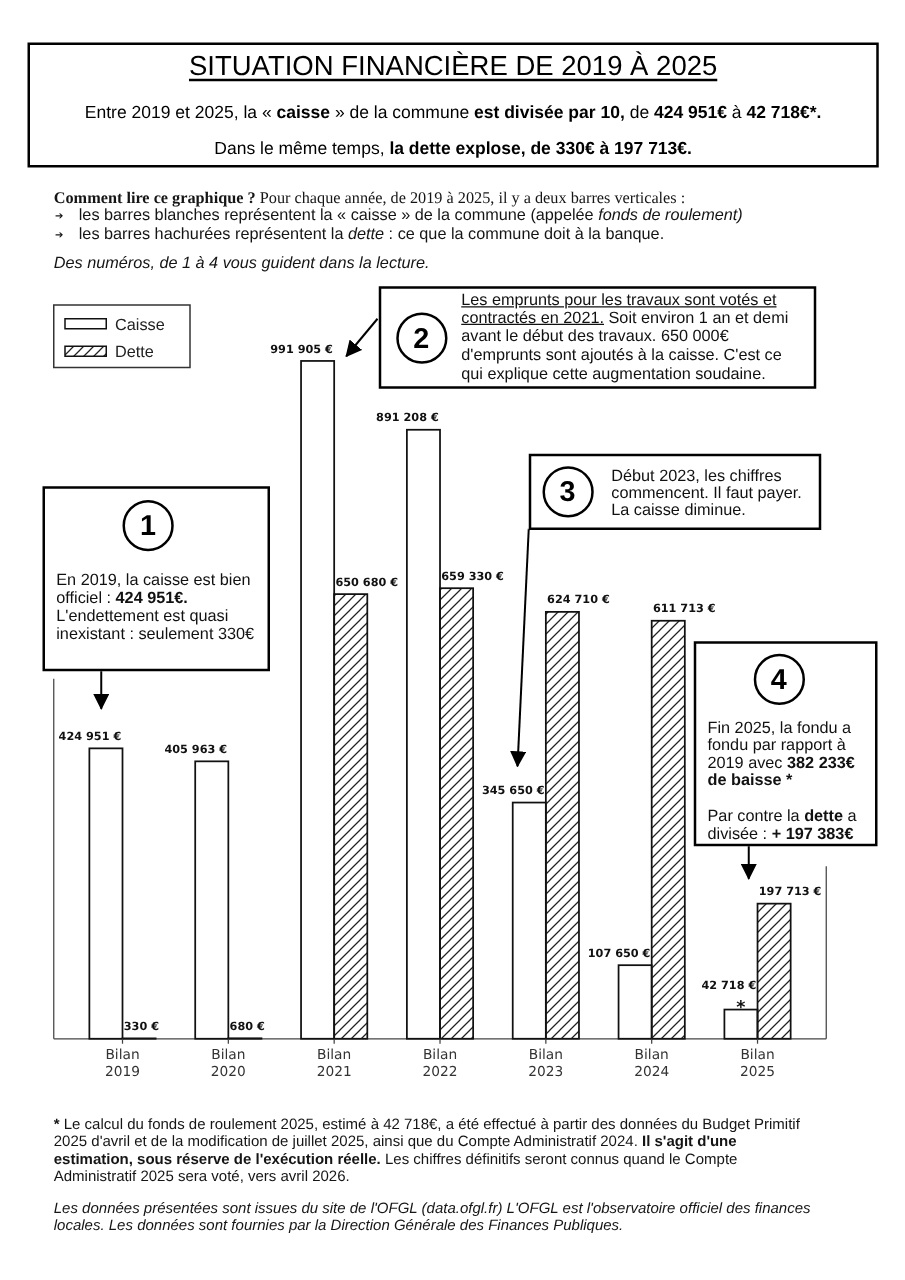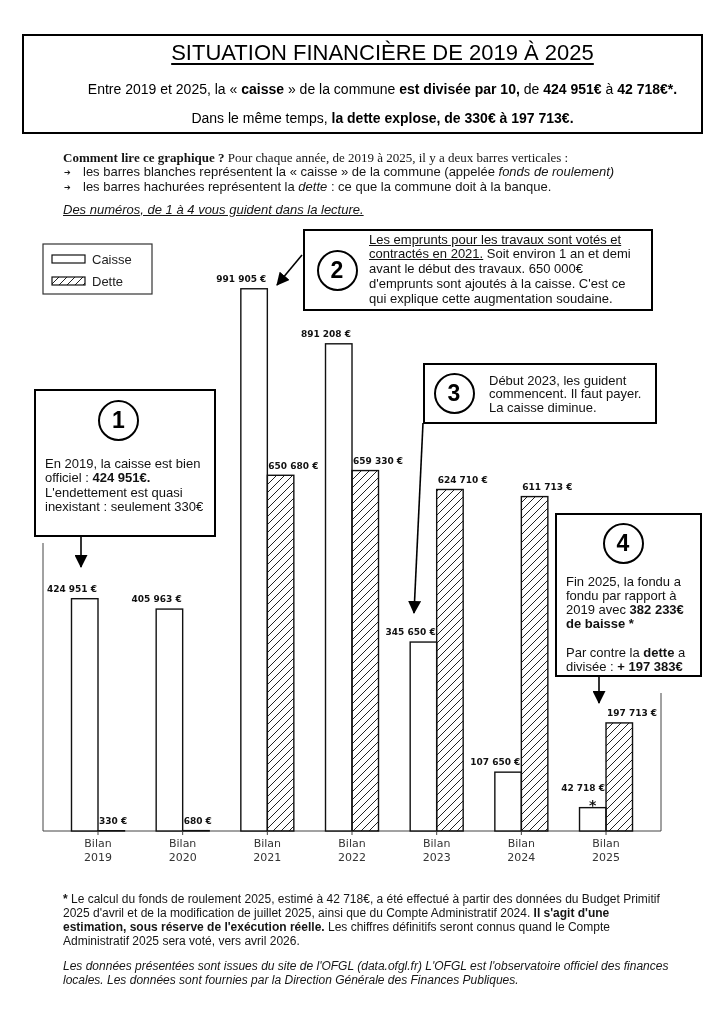--- a/index.html
+++ b/index.html
@@ -1,19 +1,19 @@
 <!DOCTYPE html>
 <html><head>
 <meta charset="utf-8">
 <style>
   html,body{margin:0;padding:0;}
   body{width:724px;height:1024px;position:relative;background:#ffffff;overflow:hidden;
        font-family:"Liberation Sans",sans-serif;color:#151515;}
   .abs{position:absolute;}
-  .nowrap{white-space:nowrap;margin-left:20px;}
+  .nowrap{white-space:nowrap;}
   .box{position:absolute;box-sizing:border-box;border:2.5px solid #000;background:#fff;}
   .circle{position:absolute;box-sizing:border-box;width:41px;height:41px;border:2.5px solid #000;border-radius:50%;
           background:#fff;display:flex;align-items:center;justify-content:center;
           font-family:"Liberation Sans",sans-serif;font-weight:bold;font-size:23px;color:#000;}
   .b{font-weight:bold;}
   .i{font-style:italic;}
   .u{text-decoration:underline;}
   .hdr-title{left:22px;width:681px;top:40px;height:26px;line-height:26px;text-align:center;font-size:22px;
              text-decoration:underline;text-underline-offset:3px;color:#000;}
   .hdr-line{left:22px;width:681px;height:18px;line-height:18px;text-align:center;font-size:14px;color:#000;}
@@ -128,21 +128,21 @@
   <span class="b">Comment lire ce graphique ?</span><span> Pour chaque année, de 2019 à 2025, il y a deux barres verticales :</span>
 </div>
 <div class="abs intro nowrap" style="top:164px;left:43px;padding-left:20px;">
   <span class="bullet-glyph" style="top:1px;">➔</span>
   <span>les barres blanches représentent la « caisse » de la commune (appelée </span><span class="i">fonds de roulement)</span>
 </div>
 <div class="abs intro nowrap" style="top:179px;left:43px;padding-left:20px;">
   <span class="bullet-glyph" style="top:1px;">➔</span>
   <span>les barres hachurées représentent la </span><span class="i">dette</span><span> : ce que la commune doit à la banque.</span>
 </div>
-<div class="abs intro nowrap i" style="top:201.5px;text-decoration:underline;">Des numéros, de 1 à 4 vous guident dans la lecture.</div>
+<div class="abs intro nowrap i" style="top:201.5px;">Des numéros, de 1 à 4 vous guident dans la lecture.</div>
 
 <div class="box" style="left:34px;top:389px;width:182px;height:148px;"></div>
 <div class="circle" style="left:98px;top:400px;">1</div>
 <div class="abs callout-text" style="left:45px;top:456.75px;line-height:14.5px;">
   <div class="ln">En 2019, la caisse est bien</div>
   <div class="ln"><span>officiel : </span><span class="b">424 951€.</span></div>
   <div class="ln">L'endettement est quasi</div>
   <div class="ln">inexistant : seulement 330€</div>
 </div>
 
@@ -152,21 +152,21 @@
   <div class="ln u">Les emprunts pour les travaux sont votés et</div>
   <div class="ln"><span class="u">contractés en 2021.</span><span> Soit environ 1 an et demi</span></div>
   <div class="ln">avant le début des travaux. 650 000€</div>
   <div class="ln">d'emprunts sont ajoutés à la caisse. C'est ce</div>
   <div class="ln">qui explique cette augmentation soudaine.</div>
 </div>
 
 <div class="box" style="left:423px;top:363px;width:234px;height:61px;"></div>
 <div class="circle" style="left:433.5px;top:372.5px;">3</div>
 <div class="abs callout-text" style="left:489px;top:374px;line-height:13.3px;">
-  <div class="ln">Début 2023, les guident</div>
+  <div class="ln">Début 2023, les chiffres</div>
   <div class="ln">commencent. Il faut payer.</div>
   <div class="ln">La caisse diminue.</div>
 </div>
 
 <div class="box" style="left:555px;top:513px;width:147px;height:164px;"></div>
 <div class="circle" style="left:602.5px;top:522.5px;">4</div>
 <div class="abs callout-text" style="left:566px;top:574.5px;line-height:14.3px;">
   <div class="ln">Fin 2025, la fondu a</div>
   <div class="ln">fondu par rapport à</div>
   <div class="ln"><span>2019 avec </span><span class="b">382 233€</span></div>

